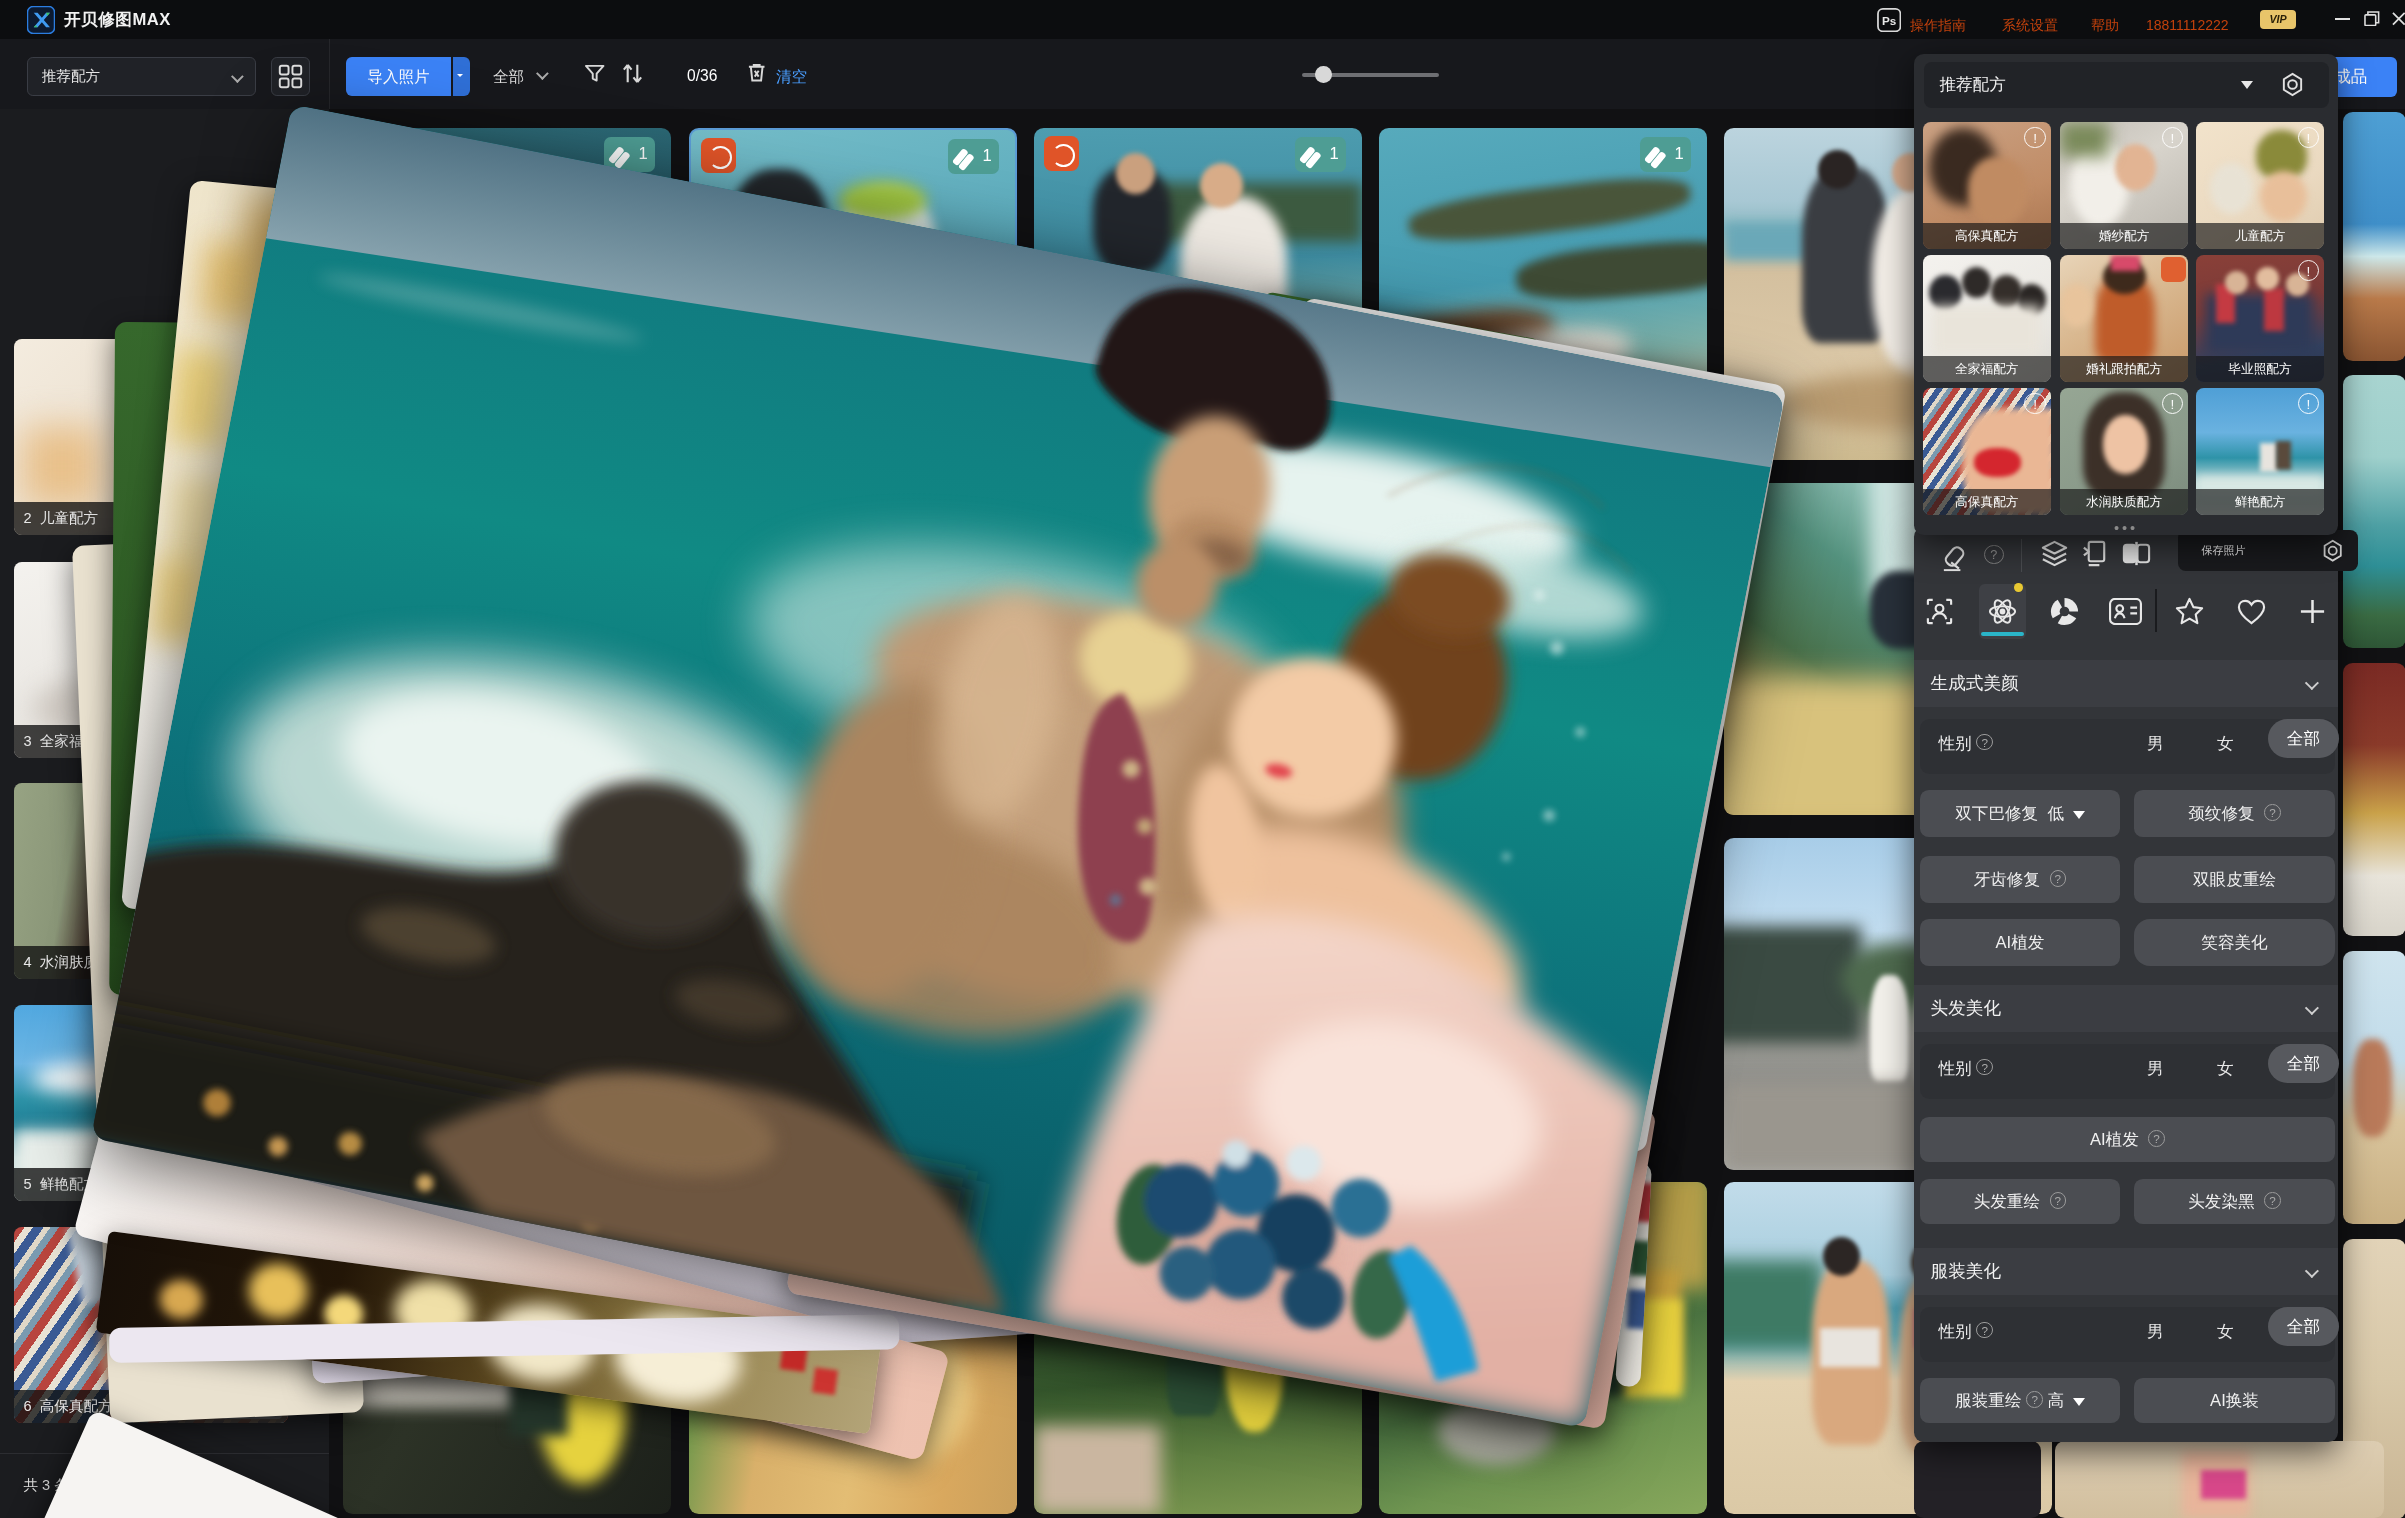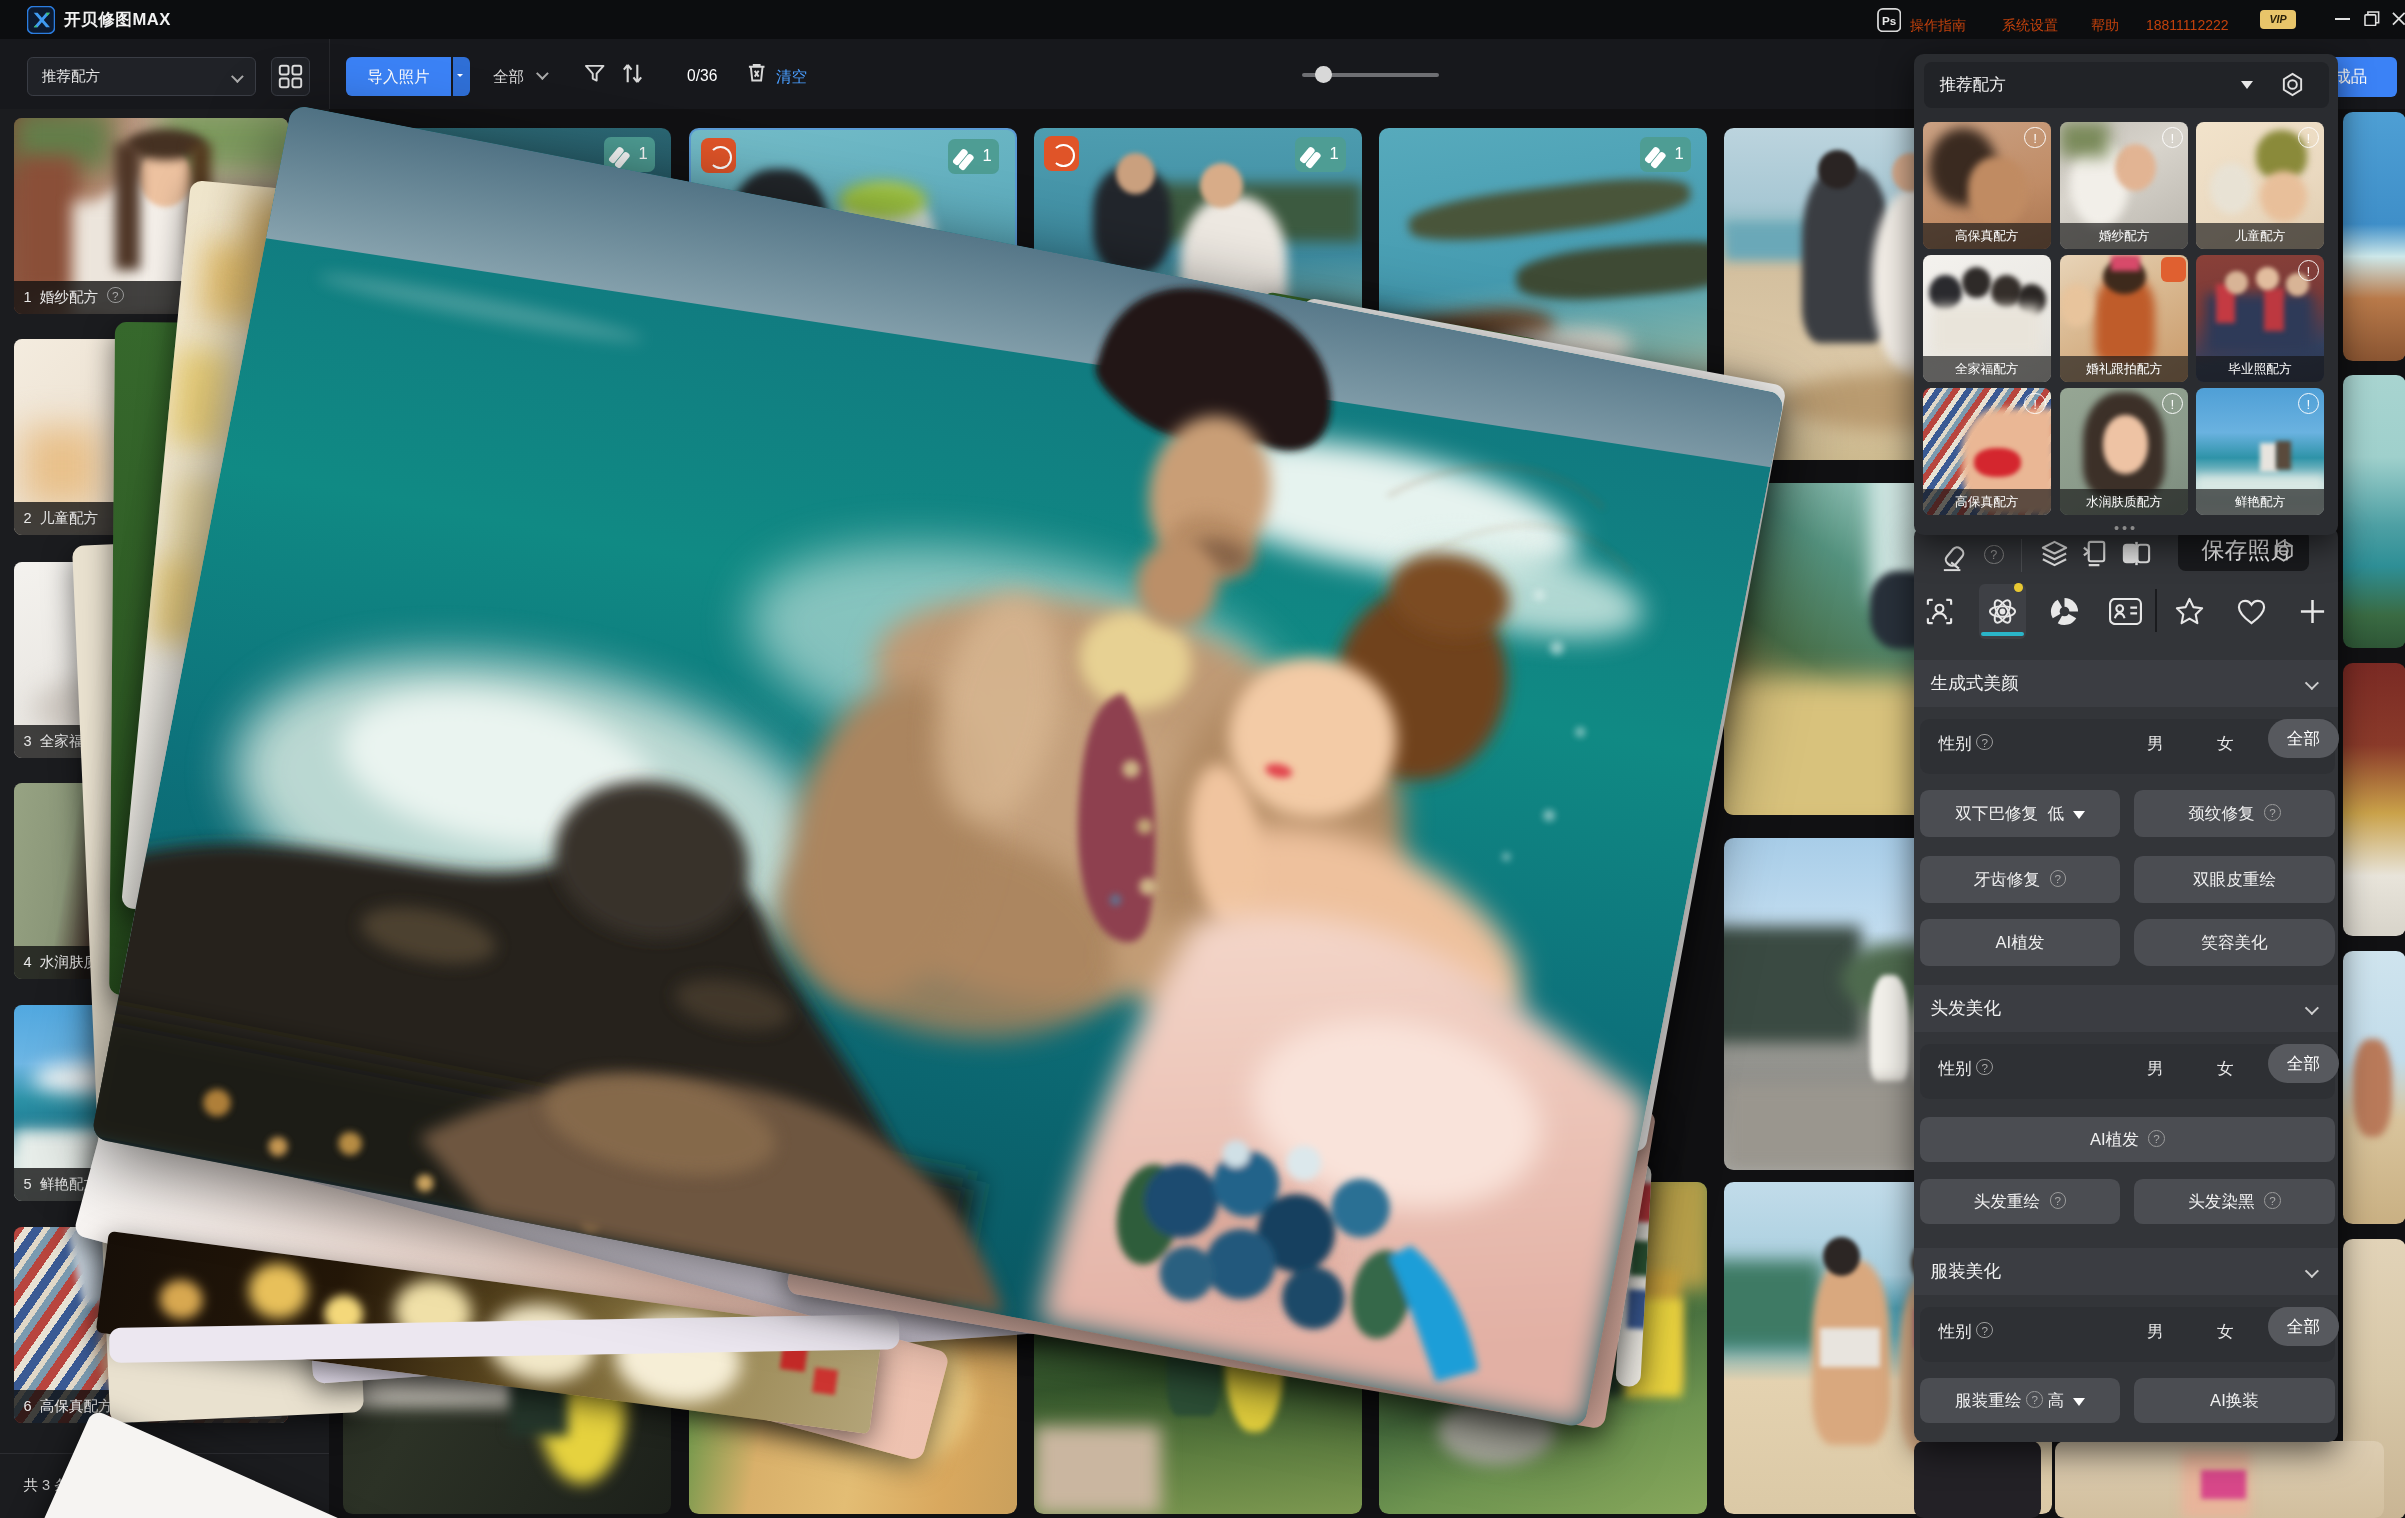--- a/index.html
+++ b/index.html
@@ -179,32 +179,20 @@
     <div class="wcell" style="left:2343px;top:1239px;width:63px;height:280px;background:linear-gradient(180deg,#e2d3b8 0%,#d8c8a8 50%,#c9b594 100%);"></div>
 
     <div class="wcell" style="left:2055px;top:1441px;width:329px;height:77px;background:linear-gradient(180deg,#ddcdb2,#d2bf9e);">
       <div class="abs" style="left:127px;top:9.8px;width:68px;height:67px;background:#e8b49a;filter:blur(5.9px);"></div>
       <div class="abs" style="left:146px;top:29px;width:45px;height:29px;background:#d8488a;filter:blur(2.9px);"></div>
     </div>
     <div class="wcell" style="left:1914px;top:1441px;width:127px;height:77px;background:#232126;"></div>
   </div>
 
   <div id="sidebar">
-    <div class="scard" style="top:8.8px;background:linear-gradient(100deg,#7e4a36 0%,#96604a 16%,#ad8066 28%,#c3a794 48%,#cbb4a2 68%,#bda794 84%,#c8b2a0 100%);">
-      <div class="abs" style="left:0;top:-7.8px;width:98px;height:59px;background:#647e4a;filter:blur(12.7px);"></div>
-      <div class="abs" style="left:146px;top:-13.7px;width:146px;height:68px;background:#7d9a5e;filter:blur(14.6px);"></div>
-      <div class="abs" style="left:3.9px;top:39px;width:59px;height:137px;background:#8a4f38;filter:blur(9.8px);"></div>
-      <div class="abs" style="left:78px;top:59px;width:127px;height:141px;background:#f4efe9;filter:blur(6.8px);border-radius:45% 45% 30% 30%;"></div>
-      <div class="abs" style="left:59px;top:83px;width:59px;height:117px;background:#ece5dc;filter:blur(7.8px);"></div>
-      <div class="abs" style="left:125px;top:29px;width:53px;height:60px;background:#edc2a0;filter:blur(2.9px);border-radius:50%;"></div>
-      <div class="abs" style="left:113px;top:11.7px;width:78px;height:31px;background:#453122;filter:blur(4.9px);border-radius:50%;"></div>
-      <div class="abs" style="left:101px;top:25px;width:25px;height:127px;background:#4e3526;filter:blur(5.9px);"></div>
-      <div class="abs" style="left:176px;top:25px;width:21.5px;height:117px;background:#54391f;filter:blur(5.9px);"></div>
-      <div class="slabel">1&nbsp; 婚纱配方 <span class="qm">?</span></div>
-    </div>
     <div class="scard" style="top:230px;background:linear-gradient(135deg,#f4ecdf,#e9ddcc 60%,#efe6d8);">
       <div class="abs" style="left:9.8px;top:88px;width:78px;height:78px;background:#e8c08a;filter:blur(17.6px);"></div>
       <div class="slabel">2&nbsp; 儿童配方</div>
     </div>
     <div class="scard" style="top:453px;background:linear-gradient(160deg,#f4f2ee,#e7e4df 70%,#d9d5d0);">
       <div class="abs" style="left:19.5px;top:117px;width:117px;height:59px;background:#cfc9c2;filter:blur(11.7px);border-radius:50%;"></div>
       <div class="slabel">3&nbsp; 全家福配方</div>
     </div>
     <div class="scard" style="top:674px;background:linear-gradient(100deg,#97a383 0%,#8a9678 22%,#4a3830 34%,#2e2220 55%,#3a2a24 78%,#58423a 100%);">
       <div class="abs" style="left:146px;top:117px;width:98px;height:79px;background:#d9b292;filter:blur(9.8px);"></div>
@@ -553,21 +541,21 @@
           <path d="M9 28 h11 M4 10 l5 4 -5 4"></path>
         </g>
       </svg>
     <svg class="abs" style="left:207px;top:10.7px" width="31" height="31" viewBox="0 0 32 32">
         <g fill="none" stroke="#e4e4e4" stroke-width="2.2">
           <rect x="3" y="7" width="12" height="18" rx="3" fill="#e4e4e4"></rect>
           <rect x="17" y="7" width="12" height="18" rx="3"></rect>
           <path d="M16 4 v24" stroke-width="2.6"></path>
         </g>
       </svg>
-    <div class="abs" style="left:264px;top:2.9px;width:131px;height:41px;background:#191a1d;border-radius:7.8px;color:#f2f2f2;font-size:23px;line-height:41px;padding-left:23.4px;">保存照片
+    <div class="abs" style="left:264px;top:2.9px;width:180px;height:41px;background:#191a1d;border-radius:7.8px;color:#f2f2f2;font-size:11px;line-height:41px;padding-left:23.4px;">保存照片
       <svg class="abs" style="right:13.7px;top:8.8px" width="23.4" height="23.4" viewBox="0 0 26 26">
           <path d="M13 2l9 5.5v11L13 24l-9-5.5v-11z" fill="none" stroke="#d8d8d8" stroke-width="2"></path>
           <circle cx="13" cy="13" r="4.5" fill="none" stroke="#d8d8d8" stroke-width="2"></circle>
         </svg>
     </div>
 
     <div class="abs" style="left:65px;top:57px;width:47px;height:55px;background:#3e4045;border-radius:5.9px;"></div>
     <svg class="abs" style="left:9.8px;top:69px" width="31" height="31" viewBox="0 0 32 32">
         <g fill="none" stroke="#e8e8e8" stroke-width="2.2">
           <path d="M4 9 V5 a1 1 0 0 1 1-1 h4 M23 4 h4 a1 1 0 0 1 1 1 v4 M28 23 v4 a1 1 0 0 1 -1 1 h-4 M9 28 H5 a1 1 0 0 1 -1-1 v-4"></path>

